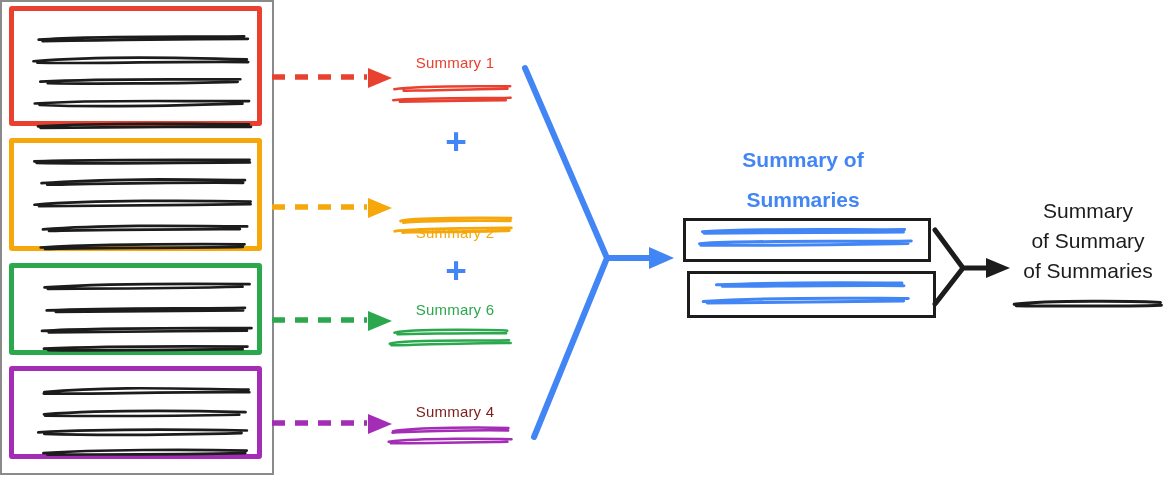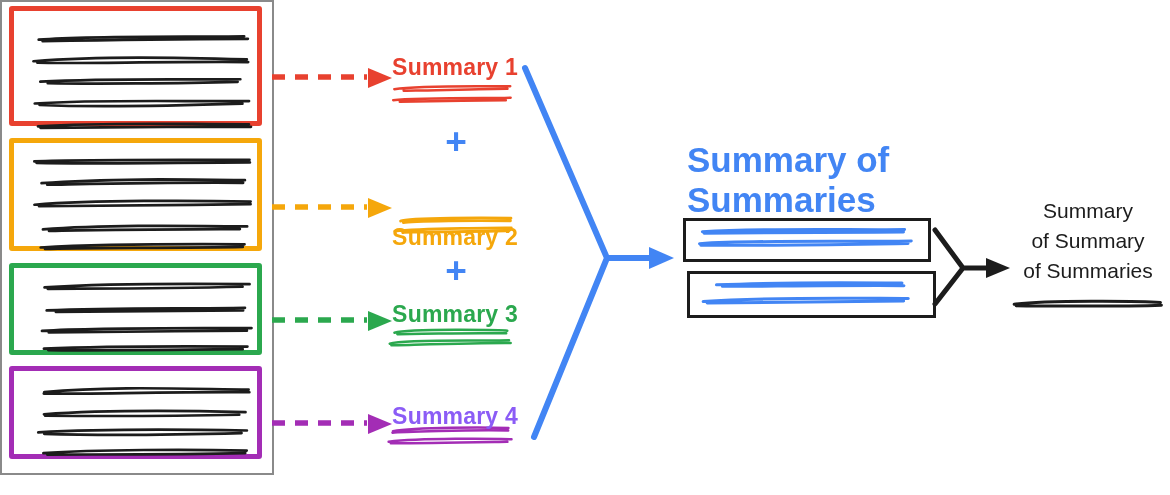--- a/index.html
+++ b/index.html
@@ -11,33 +11,33 @@
   #doc-panel{left:8px;top:10px;width:270px;height:471px;border:2px solid #8a8a8a;background:#fff;}
   .doc-box{position:absolute;left:9px;width:243px;background:#fff;border:5px solid #000;border-radius:3px;}
   #doc-1{top:6px;height:110px;}
   #doc-2{top:138px;height:103px;}
   #doc-3{top:263px;height:82px;}
   #doc-4{top:366px;height:83px;}
   
   #diagram-canvas{position:absolute;left:0;top:0;width:1170px;height:495px;pointer-events:none;}
   
   .sum-label{position:absolute;left:390px;width:130px;text-align:center;
-    font-size:23px;font-weight:700;letter-spacing:.2px;}
+    font-size:15px;font-weight:400;letter-spacing:.2px;}
   #sum-label-1{top:54px;}
   #sum-label-2{top:181px;margin-top:43px;}
   #sum-label-3{top:301px;}
   #sum-label-4{top:403px;}
   
   .plus{position:absolute;left:430px;width:52px;text-align:center;
     font-size:37px;font-weight:800;line-height:36px;}
   #plus-1{top:124px;}
   #plus-2{top:253px;}
   
-  #merge-title{position:absolute;left:687px;top:140px;width:232px;text-align:left;
-    font-size:35px;font-weight:700;line-height:40px;}
+  #merge-title{position:absolute;left:687px;top:140px;width:232px;text-align:center;
+    font-size:21px;font-weight:700;line-height:40px;}
   
   .sos-box{position:absolute;background:#fff;border:3px solid #1c1c1c;}
   #sos-box-1{left:683px;top:218px;width:242px;height:38px;}
   #sos-box-2{left:687px;top:271px;width:243px;height:41px;}
   
   #final-label{position:absolute;left:1002px;top:196px;width:172px;text-align:center;
     font-size:21px;font-weight:500;line-height:30px;}
 </style>
 </head>
 <body>
@@ -120,22 +120,22 @@
     <g>
       <path d="M935 230 L963 268 L935 304 M963 268 L988 268" stroke-width="5" stroke-linecap="round" stroke-linejoin="round" stroke="#1C1C1C"></path>
       <polygon points="1010,268 986,258 986,278" fill="#1C1C1C"></polygon>
     </g>
 
     <path class="scr" stroke-width="3" stroke-linecap="round" stroke="#1C1C1C" d="M 1014.1601508916324 304.32669753086424 C 1043.2762345679012 300.05245198902605, 1143.0431069958847 301.0491563786008, 1160.4277606310013 302.53637688614543 M 1161.3908607681756 305.1363768861454 C 1125.1081790123458 306.49071330589845, 1023.8794067215364 306.08420781893005, 1016.1582647462277 305.82669753086424"></path>
   </svg>
 
   <div id="sum-label-1" class="sum-label" style="color: rgb(232, 65, 47);">Summary 1</div>
   <div id="sum-label-2" class="sum-label" style="color: rgb(245, 167, 11);">Summary 2</div>
-  <div id="sum-label-3" class="sum-label" style="color: rgb(43, 168, 78);">Summary 3</div>
-  <div id="sum-label-4" class="sum-label" style="color: #8b5cf6;">Summary 4</div>
+  <div id="sum-label-3" class="sum-label" style="color: rgb(43, 168, 78);">Summary 6</div>
+  <div id="sum-label-4" class="sum-label" style="color: #7f1d1d;">Summary 4</div>
 
   <div id="plus-1" class="plus" style="color: rgb(66, 133, 244);">+</div>
   <div id="plus-2" class="plus" style="color: rgb(66, 133, 244);">+</div>
 
   <div id="merge-title" style="color: rgb(66, 133, 244);">Summary of Summaries</div>
 
   <div id="final-label" style="color: rgb(28, 28, 28);">
     <div>Summary</div>
     <div>of Summary</div>
     <div>of Summaries</div>

